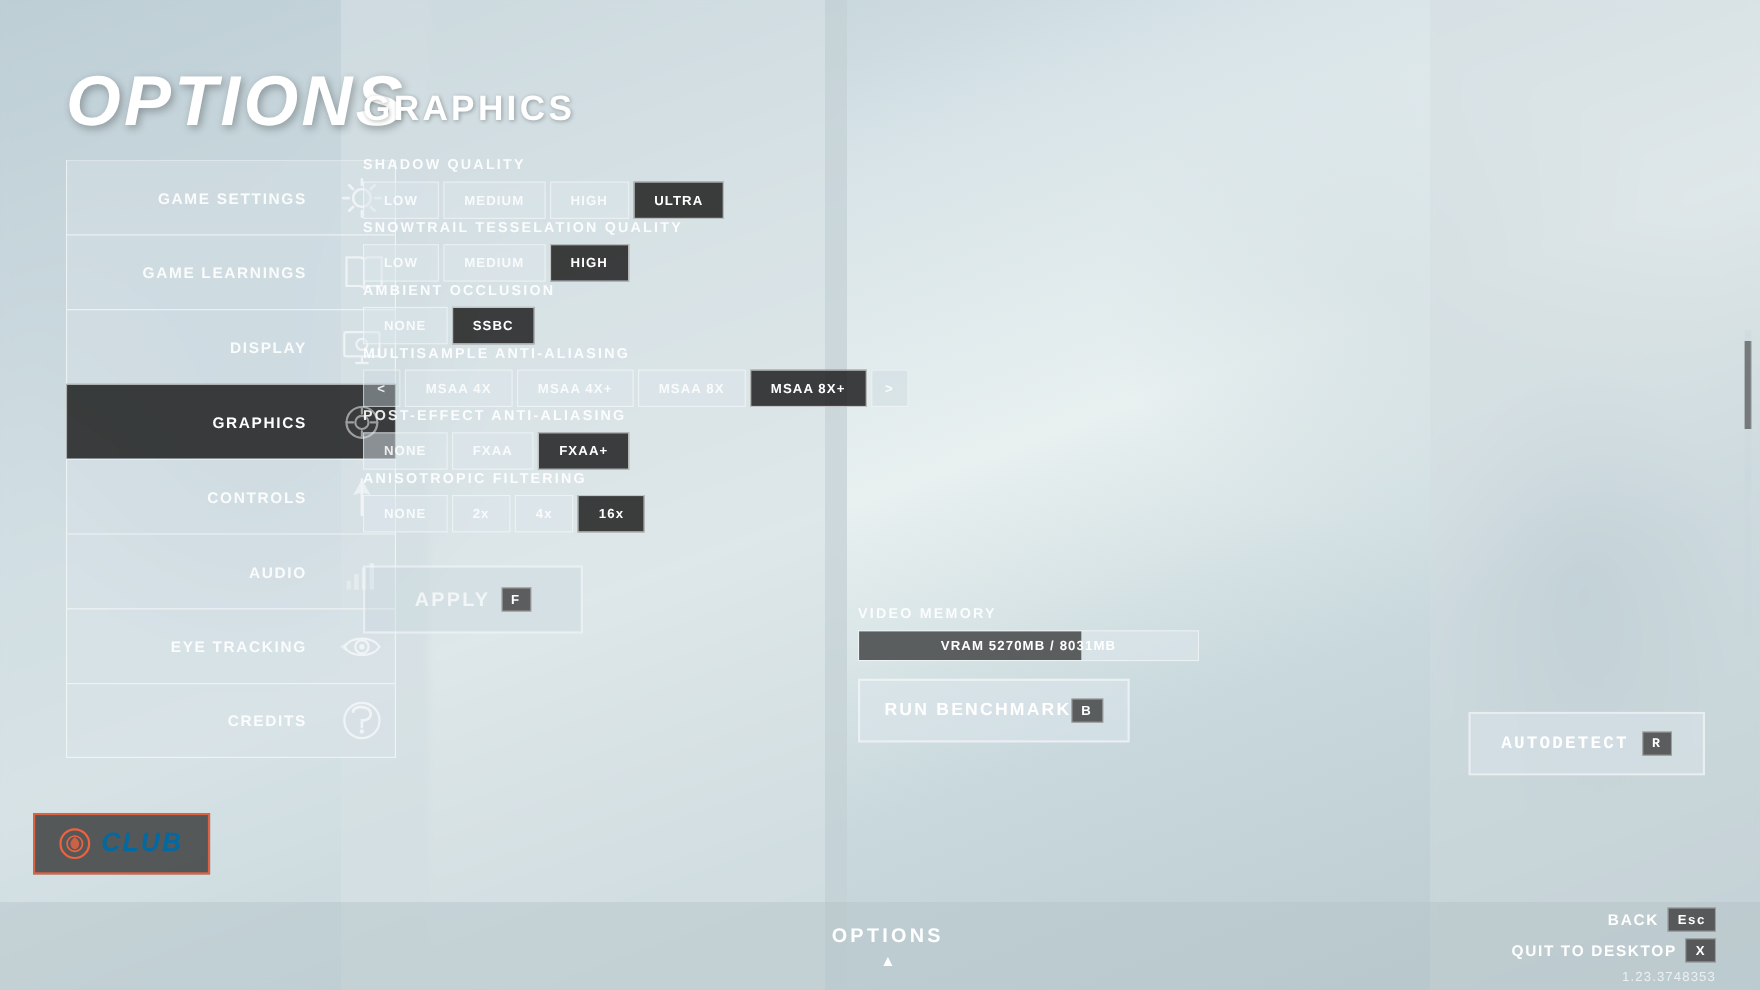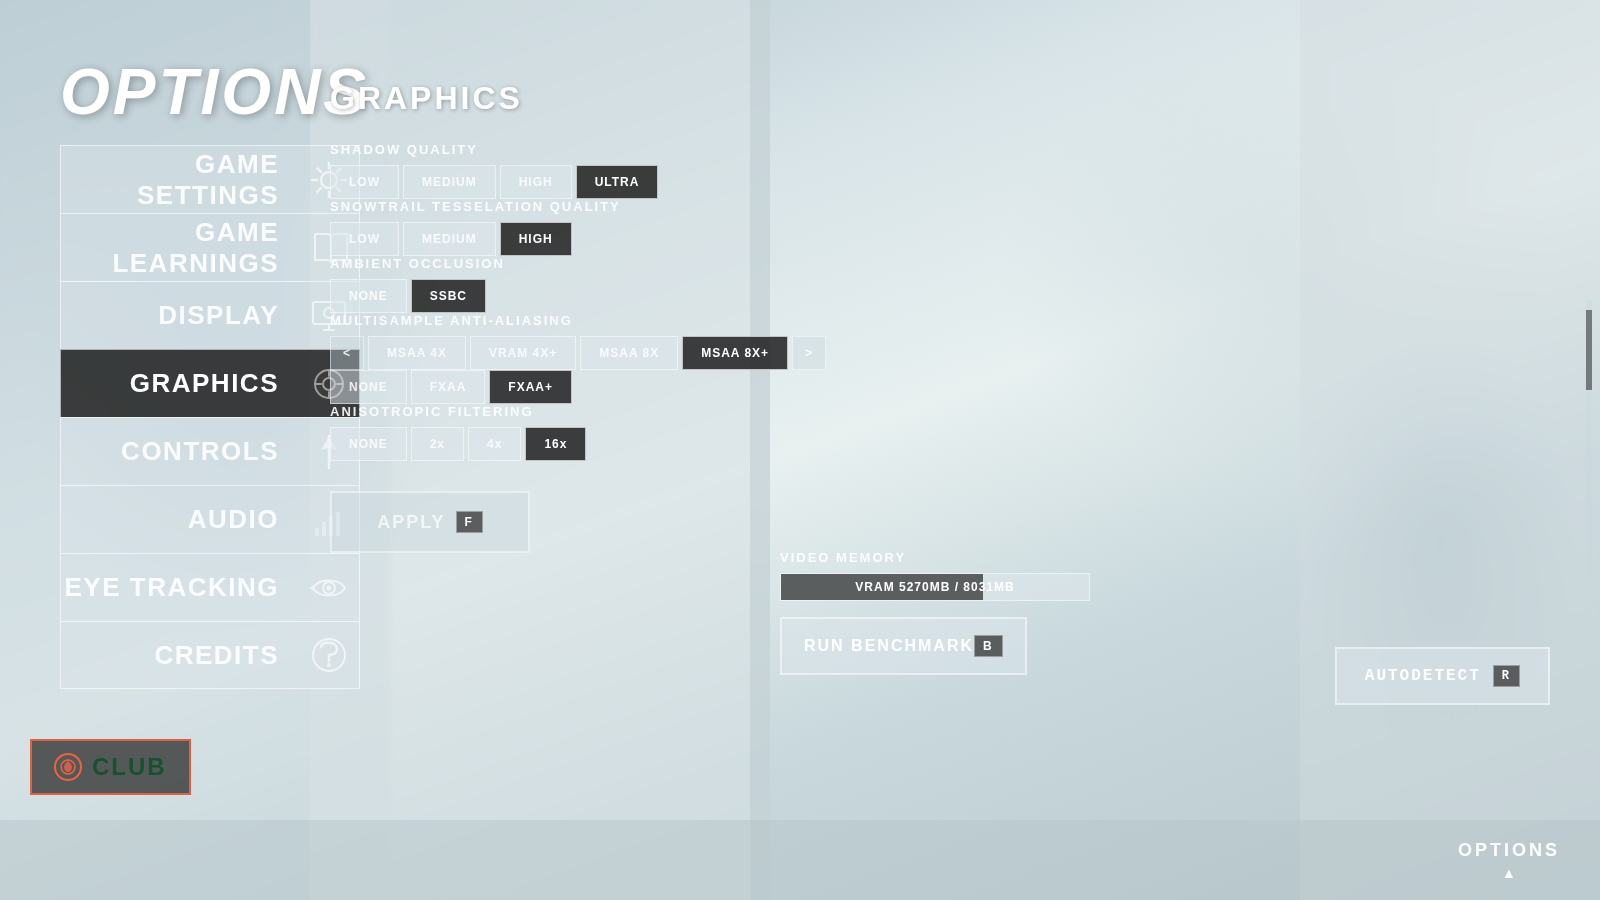--- a/index.html
+++ b/index.html
@@ -104,21 +104,21 @@
       position: relative;
       background: rgba(220,230,235,0.35);
     }
     .sidebar-item:last-child {
       border-bottom: 1.5px solid rgba(255,255,255,0.6);
     }
     .sidebar-item.active {
       background: rgba(30,30,30,0.85);
     }
     .sidebar-item-label {
-      font-size: 26px;
+      font-size: 14px;
       font-weight: 700;
       color: rgba(255,255,255,0.9);
       letter-spacing: 1.5px;
       text-align: right;
     }
     .sidebar-item.active .sidebar-item-label {
       color: white;
     }
     .sidebar-icon {
       position: absolute;
@@ -153,22 +153,23 @@
       display: flex;
       align-items: center;
       justify-content: center;
       color: rgba(255,100,60,0.9);
       font-size: 16px;
       font-weight: bold;
     }
     .club-label {
       font-size: 24px;
       font-weight: 700;
-      color: #14532d;
+      color: #0369a1;
       letter-spacing: 2px;
+      font-style: italic;
     }
 
     
     .graphics-panel {
       position: absolute;
       left: 330px;
       top: 80px;
       width: 440px;
       z-index: 10;
     }
@@ -531,28 +532,29 @@
       <button class="opt-btn">NONE</button>
       <button class="opt-btn selected">SSBC</button>
     </div>
   </div>
 
   <div class="setting-section">
     <div class="setting-label">MULTISAMPLE ANTI-ALIASING</div>
     <div class="btn-group">
       <button class="opt-btn arrow">&lt;</button>
       <button class="opt-btn">MSAA 4X</button>
-      <button class="opt-btn">VRAM 4X+</button>
+      <button class="opt-btn">MSAA 4X+</button>
       <button class="opt-btn">MSAA 8X</button>
       <button class="opt-btn selected">MSAA 8X+</button>
       <button class="opt-btn arrow">&gt;</button>
     </div>
   </div>
 
   <div class="setting-section">
+    <div class="setting-label">POST-EFFECT ANTI-ALIASING</div>
     <div class="btn-group">
       <button class="opt-btn">NONE</button>
       <button class="opt-btn">FXAA</button>
       <button class="opt-btn selected">FXAA+</button>
     </div>
   </div>
 
   <div class="setting-section">
     <div class="setting-label">ANISOTROPIC FILTERING</div>
     <div class="btn-group">
@@ -589,13 +591,24 @@
 <div class="scroll-indicator">
   <div class="scroll-thumb"></div>
 </div>
 
 <div class="bottom-bar">
   <div style="width: 200px;"></div>
   <div class="bottom-center">
     <span class="bottom-options-label">OPTIONS</span>
     <span class="bottom-arrow">▲</span>
   </div>
+  <div class="bottom-right">
+    <div class="bottom-action">
+      <span>BACK</span>
+      <span class="key-badge">Esc</span>
+    </div>
+    <div class="bottom-action">
+      <span>QUIT TO DESKTOP</span>
+      <span class="key-badge">X</span>
+    </div>
+    <span class="version-text">1.23.3748353</span>
+  </div>
 </div>
 
 </body></html>

